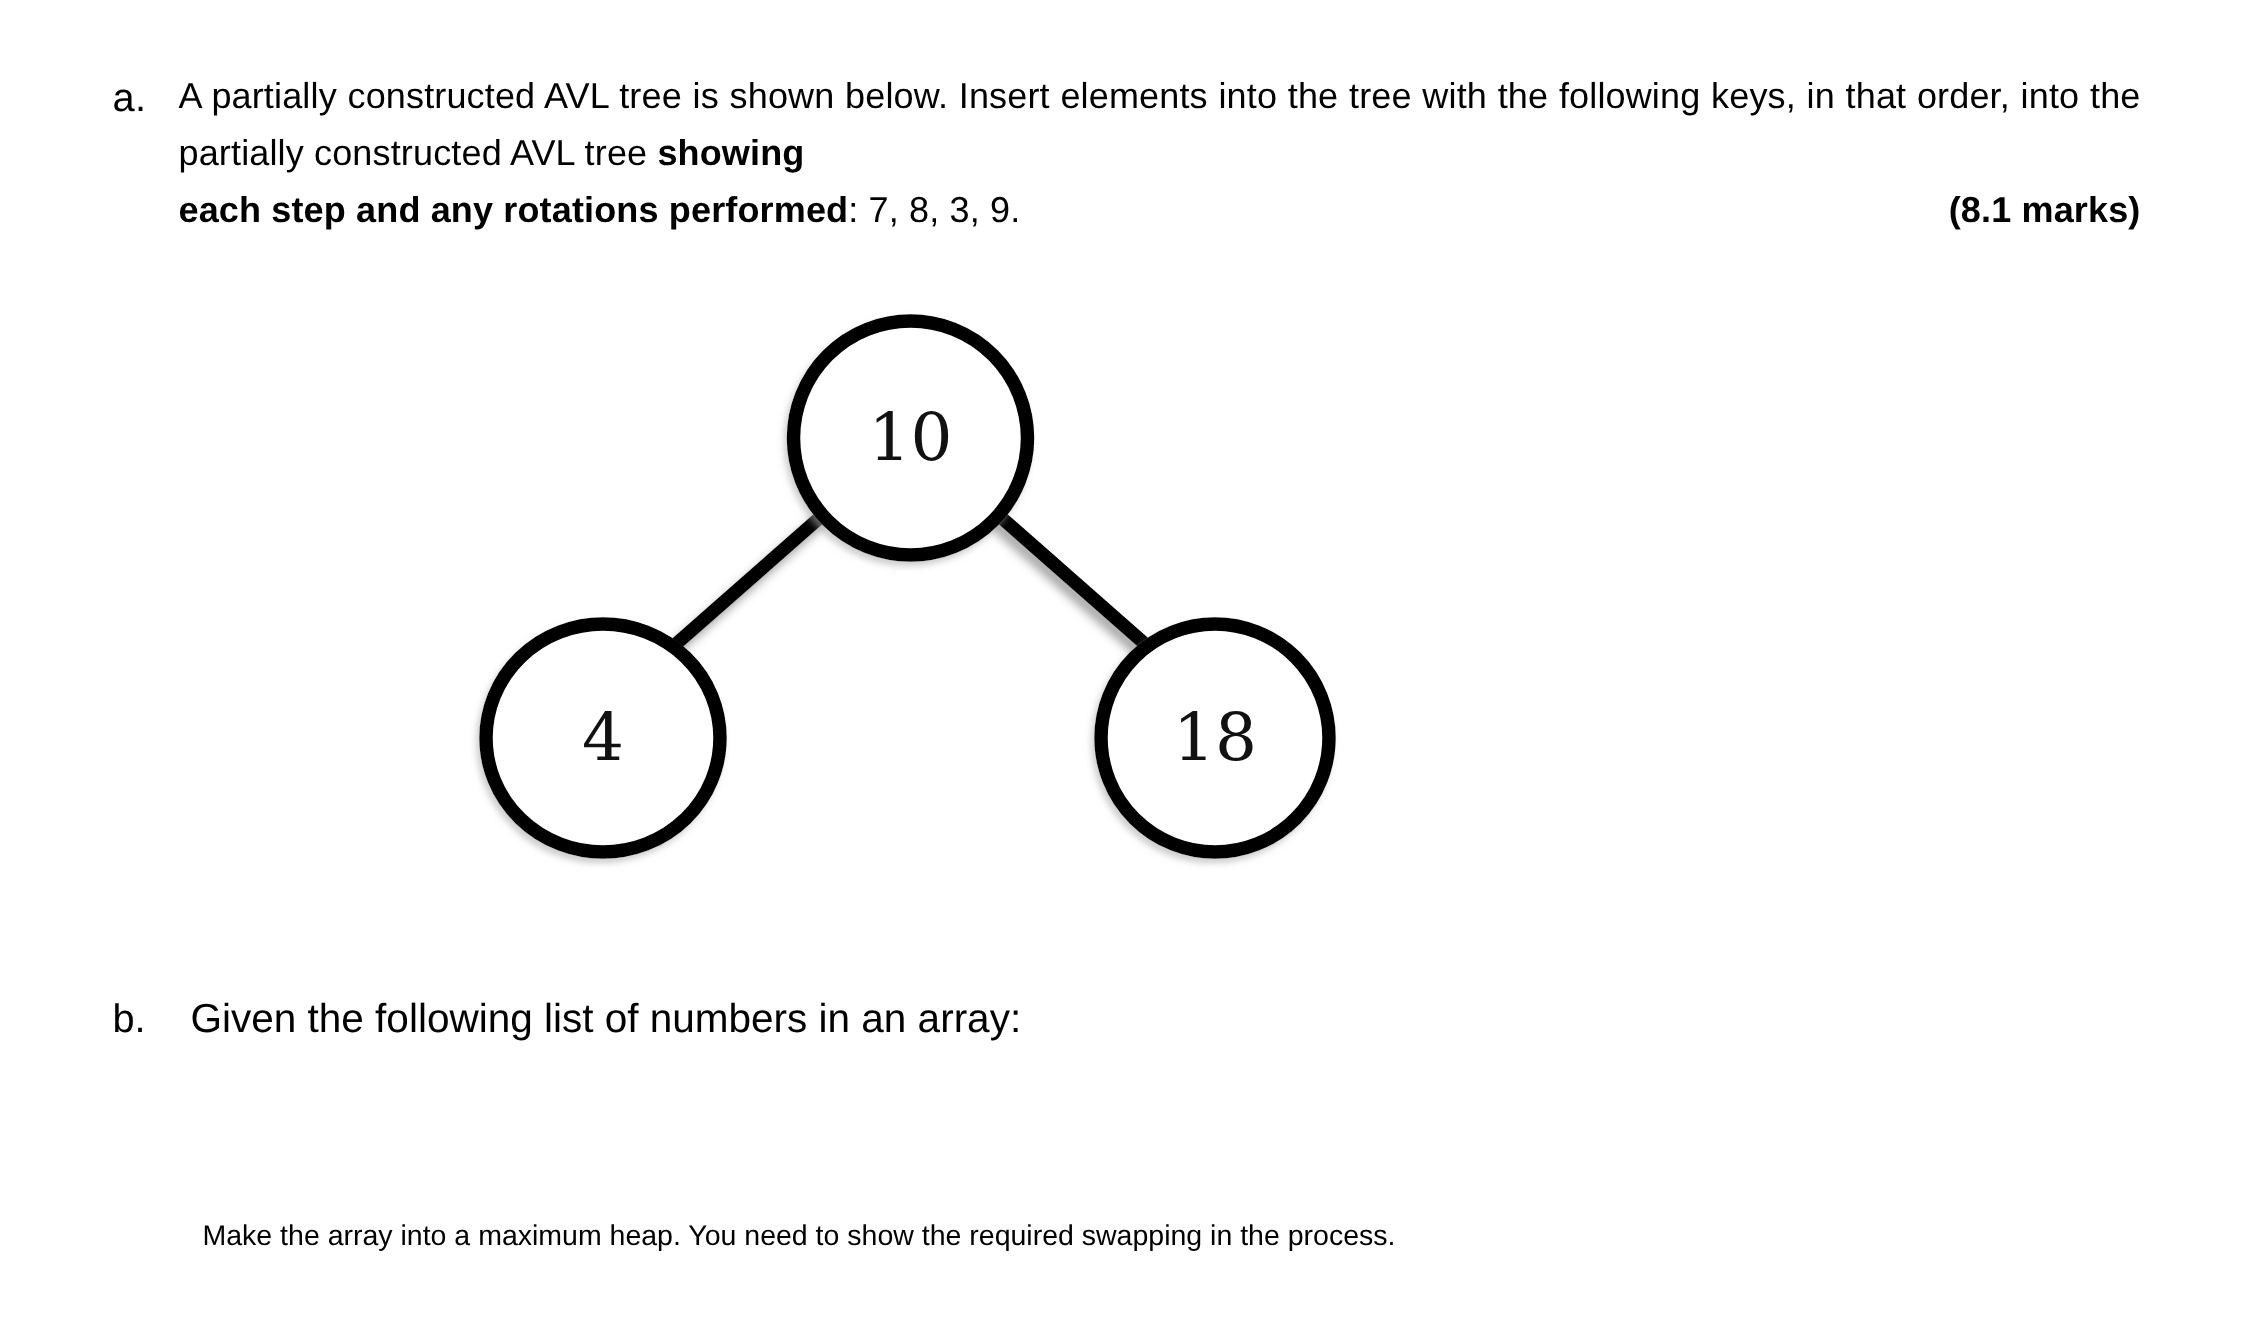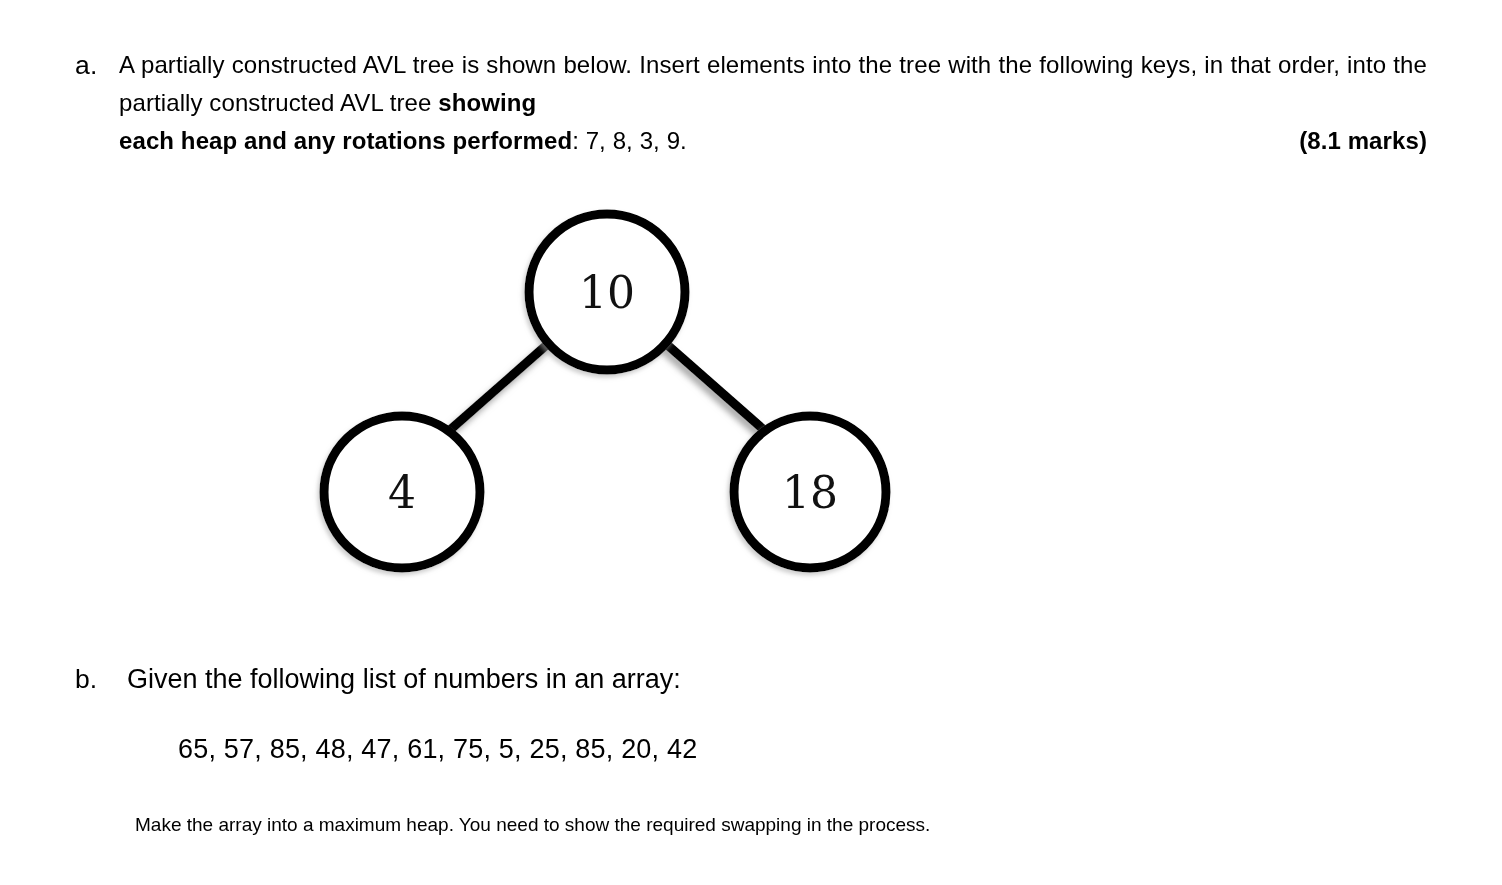--- a/index.html
+++ b/index.html
@@ -118,21 +118,21 @@
 <body>
 
 <div class="page">
 
   <div class="qa-block">
     <span class="q-marker">a.</span>
     <div class="q-body">
       <span>A partially constructed AVL tree is shown below. Insert elements into the tree with</span>
       <span>the following keys, in that order, into the partially constructed AVL tree </span><span class="bold">showing</span>
       <div class="marks-line">
-        <span class="left-part"><span class="bold">each heap and any rotations performed</span><span>: 7, 8, 3, 9.</span></span>
+        <span class="left-part"><span class="bold">each step and any rotations performed</span><span>: 7, 8, 3, 9.</span></span>
         <span class="marks">(8.1 marks)</span>
       </div>
     </div>
   </div>
 
   <div class="tree-figure">
     <svg viewBox="0 0 620 400" xmlns="http://www.w3.org/2000/svg">
       <defs>
         <filter id="softshadow" x="-40%" y="-40%" width="200%" height="200%">
           <feDropShadow dx="-3" dy="5" stdDeviation="3.2" flood-color="#9a9a9a" flood-opacity="0.85"></feDropShadow>
@@ -162,17 +162,16 @@
         <text class="node-label" x="510" y="300" text-anchor="middle" dominant-baseline="central">18</text>
       </g>
     </svg>
   </div>
 
   <div class="qb-block">
     <span class="qb-marker">b.</span>
     <div class="qb-intro">Given the following list of numbers in an array:</div>
   </div>
 
-  <div class="array-line">65, 57, 85, 48, 47, 61, 75, 5, 25, 85, 20, 42</div>
 
   <div class="closing-para">Make the array into a maximum heap. You need to show the required swapping in the process.</div>
 
 </div>
 
 </body></html>

